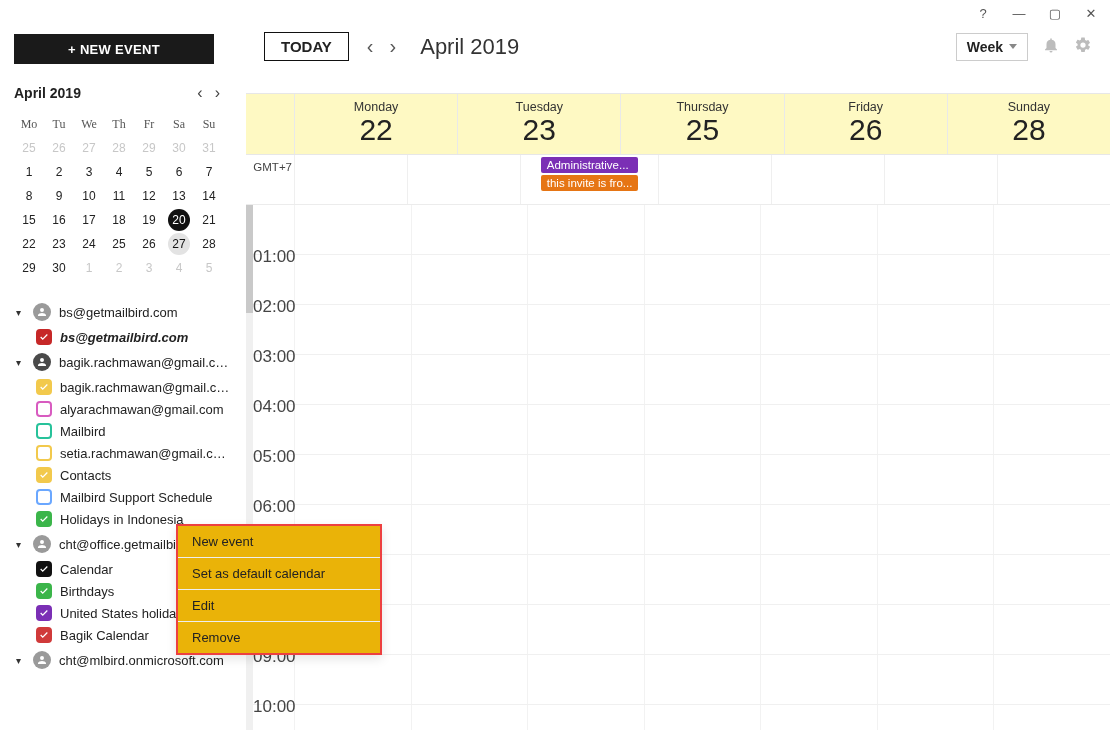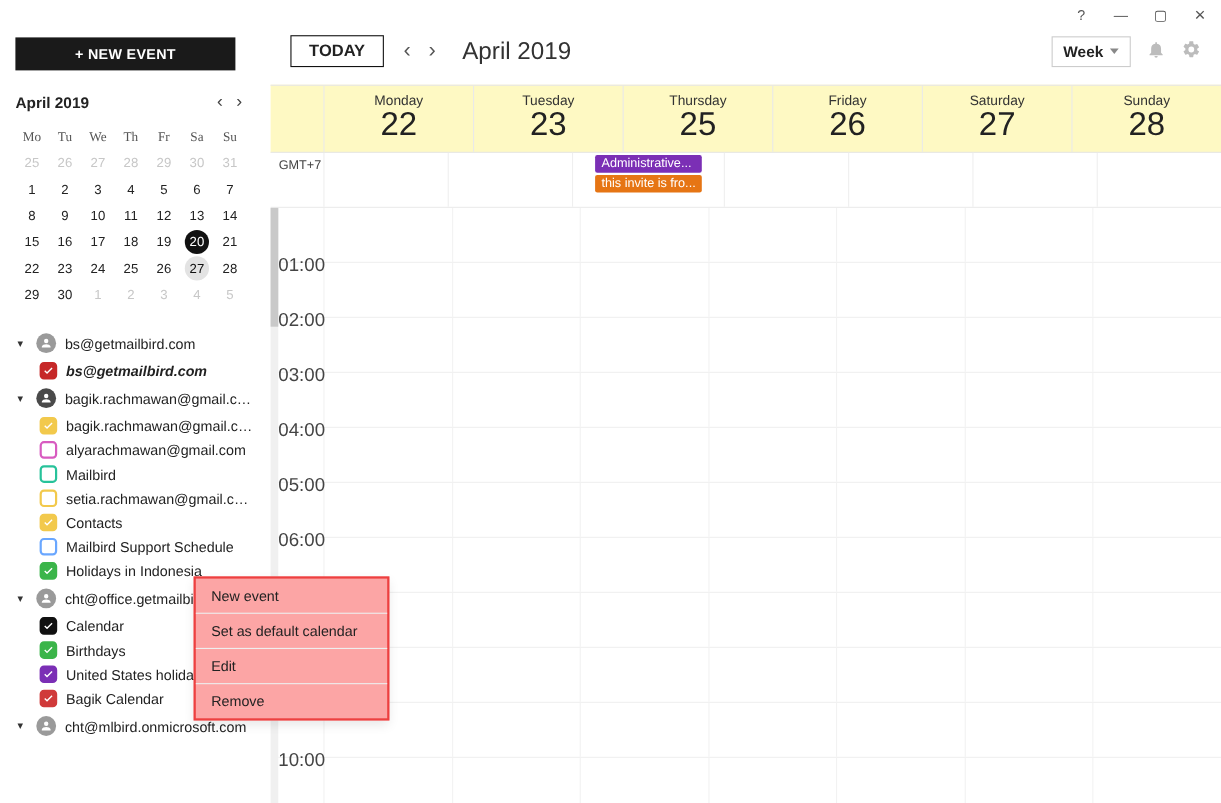--- a/index.html
+++ b/index.html
@@ -34,21 +34,21 @@
   .avatar svg{width:12px;height:12px;fill:#fff}
   .acct-label{ font-size:13px; white-space:nowrap; overflow:hidden; text-overflow:ellipsis; max-width:170px;}
   .cal-row { display:flex; align-items:center; gap:8px; padding:3px 0 3px 22px; cursor:pointer;}
   .chk { width:16px; height:16px; border-radius:4px; border:2px solid; display:flex; align-items:center;justify-content:center;}
   .chk svg{width:10px;height:10px;stroke:#fff;stroke-width:3;fill:none}
   .cal-label{ font-size:13px; white-space:nowrap; overflow:hidden; text-overflow:ellipsis; max-width:170px;}
   .bold { font-weight:700; font-style:italic;}
 
   
   .main { position:absolute; left:246px; top:26px; right:0; bottom:0; }
-  .toolbar { display:flex; align-items:center; padding:6px 18px 16px 18px; gap:14px;}
+  .toolbar { display:flex; align-items:center; padding:6px 18px 32px 18px; gap:14px;}
   .today-btn { border:1.5px solid #111; padding:5px 16px; font-weight:700; font-size:15px; background:#fff; cursor:pointer;}
   .big-nav { display:flex; gap:8px; color:#555;}
   .big-nav span{ font-size:20px; cursor:pointer; padding:0 4px;}
   .big-title{ font-size:22px; color:#333; margin-left:6px;}
   .toolbar-right{ margin-left:auto; display:flex; align-items:center; gap:14px;}
   .view-btn{ border:1px solid #ccc; padding:5px 10px; font-weight:700; font-size:14px; display:flex; align-items:center; gap:6px; cursor:pointer;}
   .tri{ width:0;height:0;border-left:4px solid transparent;border-right:4px solid transparent;border-top:5px solid #888;}
   .bell, .gear { color:#bcbcbc; cursor:pointer;}
   .bell svg, .gear svg{width:18px;height:18px;fill:#bcbcbc}
 
@@ -69,21 +69,21 @@
   .scroll-track{position:absolute;left:0;top:0;bottom:0;width:7px;background:#f0f0f0;}
   .scroll-thumb{position:absolute;left:0;top:0;width:7px;height:108px;background:#c9c9c9;}
   .time-grid{ height:560px; overflow:hidden; position:relative; padding-left:7px;}
   .hour-row{ display:flex; height:50px; border-bottom:1px solid #f0f0f0;}
   .hour-label{ width:41px; text-align:right; font-size:17px; color:#444; padding-right:4px; position:relative; top:-8px;}
   .hour-row .cell{ flex:1; border-left:1px solid #f2f2f2;}
   .hour-row .cell:first-of-type{border-left:none;}
   .hour-row:first-child .hour-label{color:transparent}
 
   
-  .ctx{ position:absolute; left:176px; top:524px; width:178px; border:2px solid #ed4040; background:#fca5a5; z-index:50; box-shadow:0 4px 10px rgba(0,0,0,.10);}
+  .ctx{ position:absolute; left:176px; top:524px; width:206px; border:2px solid #ed4040; background:#eab308; z-index:50; box-shadow:0 4px 10px rgba(0,0,0,.10);}
   .ctx-item{ padding:8px 14px; font-size:13px; border-bottom:1px solid #eee; cursor:pointer;}
   .ctx-item:last-child{border-bottom:none;}
 </style>
 </head>
 <body>
 
 <div class="winctrl">
   <span>?</span>
   <span>—</span>
   <span>▢</span>
@@ -329,24 +329,20 @@
       </div>
       <div class="day-col">
         <div class="day-name">Thursday</div>
         <div class="day-num">25</div>
       </div>
       <div class="day-col">
         <div class="day-name">Friday</div>
         <div class="day-num">26</div>
       </div>
       <div class="day-col">
-        <div class="day-name">Saturday</div>
-        <div class="day-num">27</div>
-      </div>
-      <div class="day-col">
         <div class="day-name">Sunday</div>
         <div class="day-num">28</div>
       </div>
     </div>
 
   <div class="allday" id="allday">
     <div class="gmt-label">GMT+7</div>
   <div class="slot"></div>
       <div class="slot"></div>
       <div class="slot">

